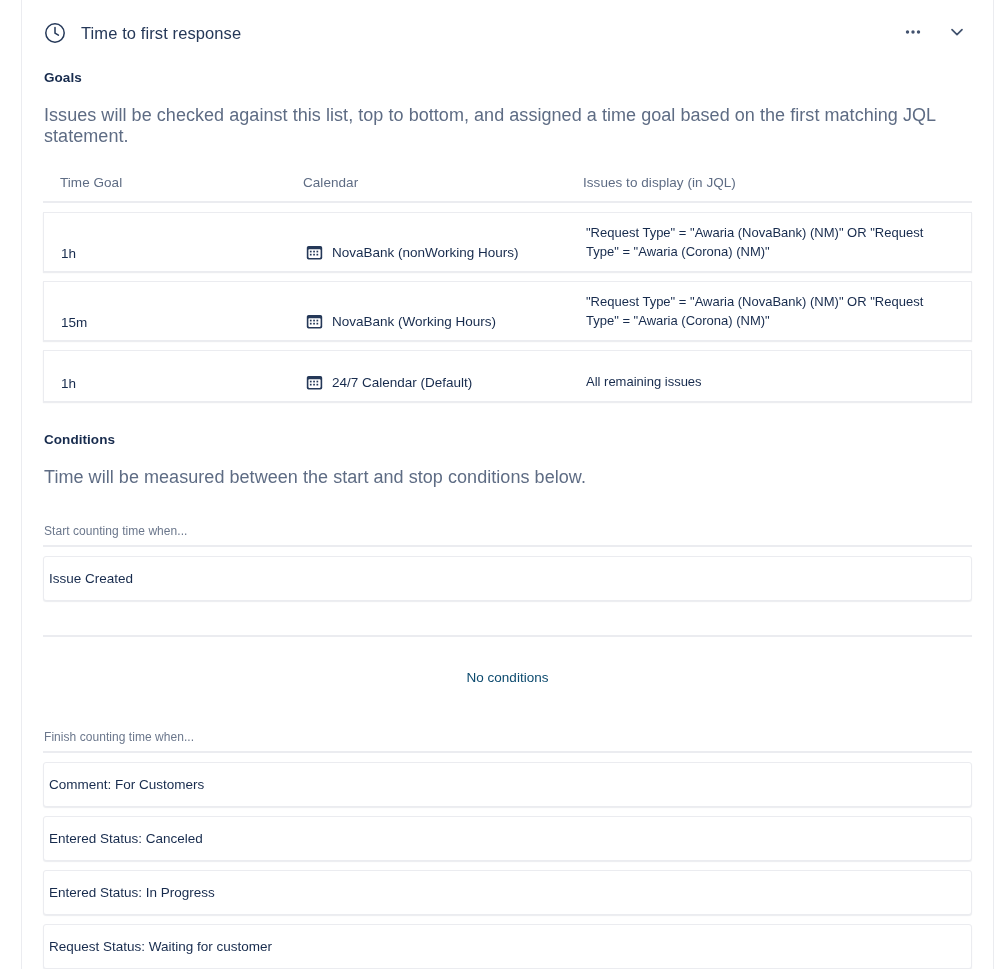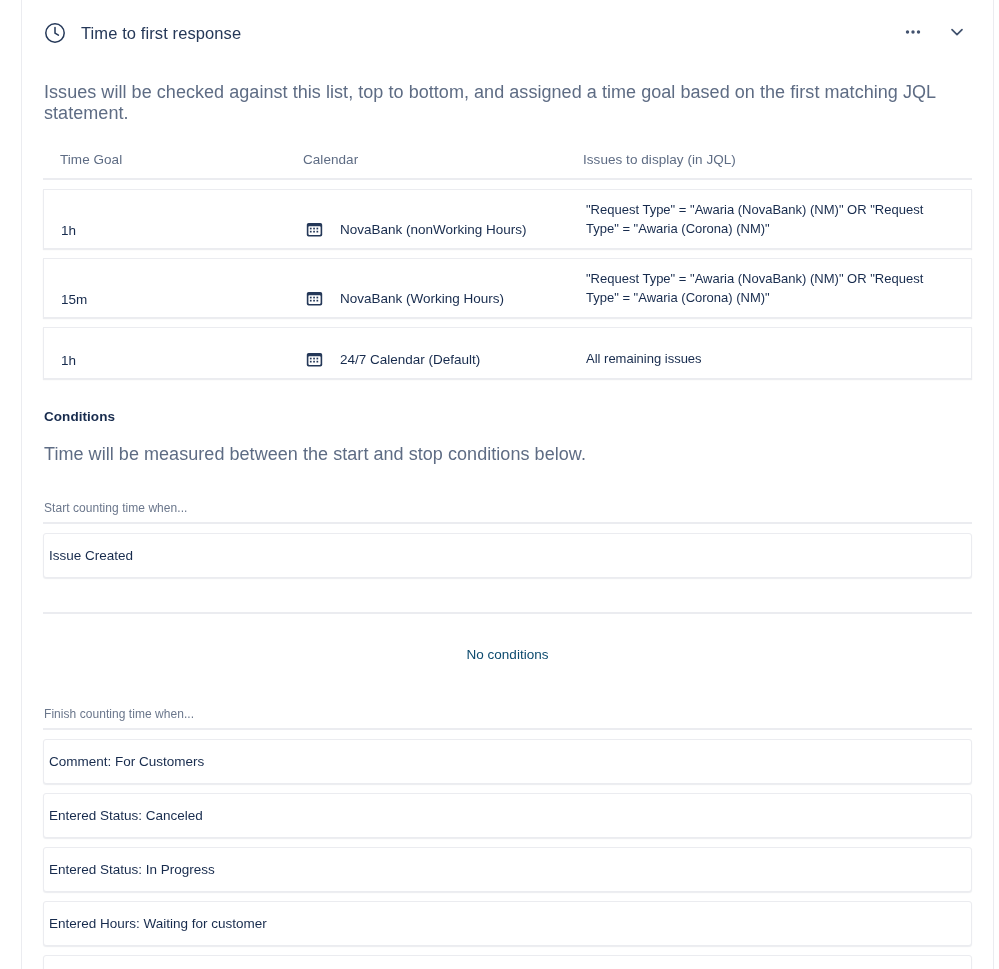--- a/index.html
+++ b/index.html
@@ -119,21 +119,20 @@
     box-sizing: border-box;
   }
   .goal-time {
     font-size: 13.5px;
     color: #172B4D;
   }
   .cal-cell {
     display: flex;
     align-items: center;
     padding-left: 2px;
-    gap: 8px;
   }
   .cal-icon {
     flex: 0 0 auto;
     width: 17px;
     height: 17px;
     margin-right: 9px;
     display: block;
   }
   .cal-name {
     font-size: 13.5px;
@@ -207,20 +206,21 @@
       <button class="header-btn chev">
         <span>
           <svg width="20" height="20" viewBox="0 0 20 20" fill="none" xmlns="http://www.w3.org/2000/svg">
             <path d="M5 7.6L10 12.6L15 7.6" stroke="#42526E" stroke-width="1.7" stroke-linecap="round" stroke-linejoin="round"></path>
           </svg>
         </span>
       </button>
     </div>
 
     <div>
+      <div class="section-heading">Goals</div>
       <div class="section-desc">Issues will be checked against this list, top to bottom, and assigned a time goal based on the first matching JQL statement.</div>
 
       <div class="goals-table">
         <div class="goals-head">
           <div class="hcell col-goal">Time Goal</div>
           <div class="hcell col-cal">Calendar</div>
           <div class="hcell col-jql">Issues to display (in JQL)</div>
         </div>
 
         <div class="goal-row">
@@ -305,19 +305,19 @@
       </div>
 
       <div class="spacer-md"></div>
 
       <div>
         <div class="field-label">Finish counting time when...</div>
         <hr class="field-rule">
         <div class="cond-box">Comment: For Customers</div>
         <div class="cond-box">Entered Status: Canceled</div>
         <div class="cond-box">Entered Status: In Progress</div>
-        <div class="cond-box">Entered Hours: Waiting for customer</div>
+        <div class="cond-box">Request Status: Waiting for customer</div>
         <div class="cond-box">Resolution: Set</div>
       </div>
     </div>
 
   </div>
 </div>
 
 </body></html>

